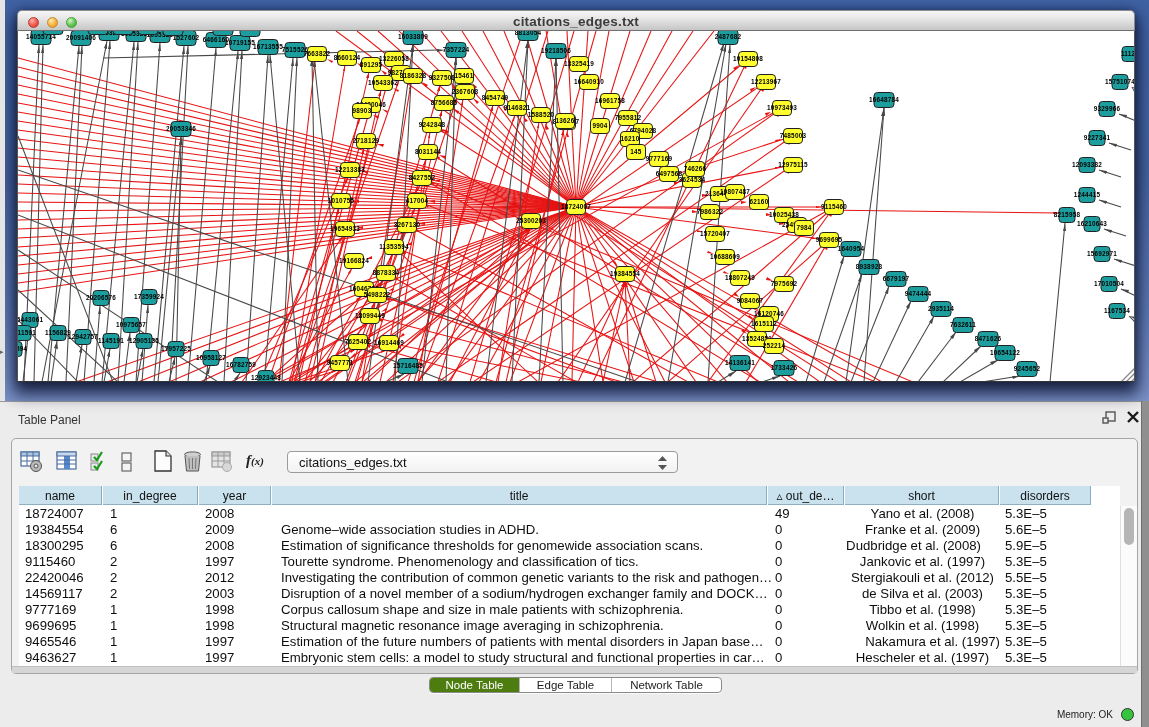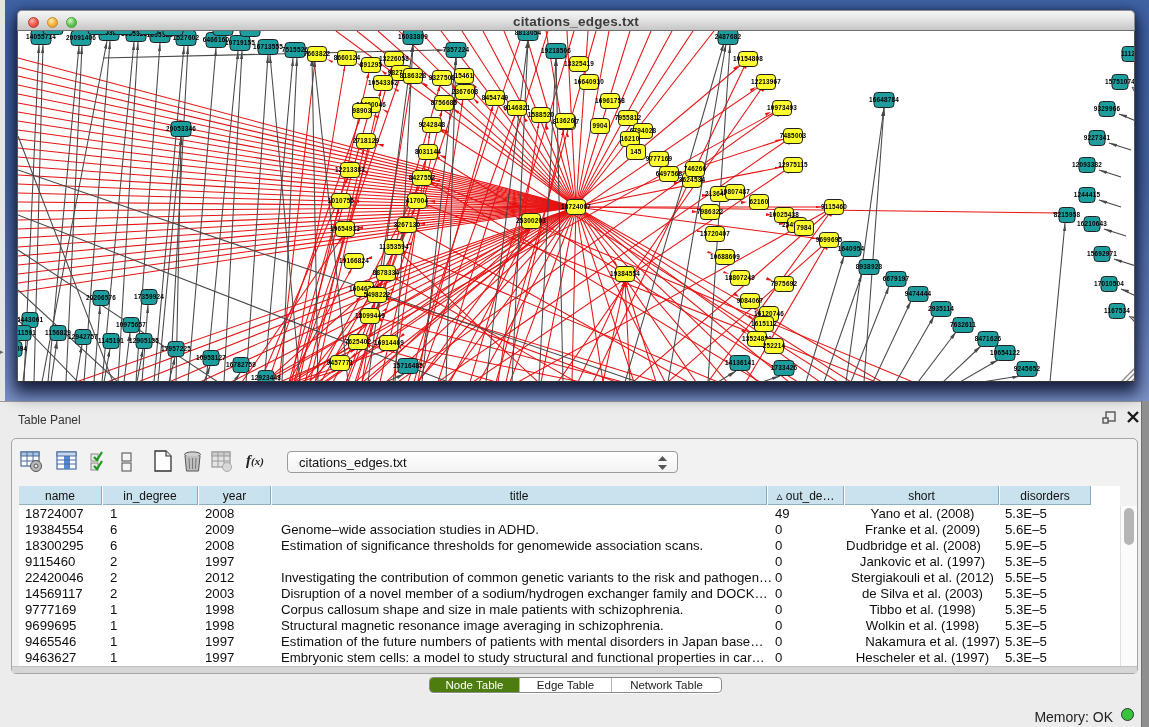--- a/index.html
+++ b/index.html
@@ -31,21 +31,21 @@
 .trow span{position:absolute;white-space:nowrap;overflow:hidden}
 #dropdown{position:absolute;left:287px;top:451px;width:391px;height:22px;background:
  linear-gradient(180deg,#ffffff,#f2f2f2);border:1px solid #9b9b9b;border-radius:4px;
  font-size:13px;color:#111;padding:2.5px 0 0 11px}
 #tabs{position:absolute;left:429px;top:677px;height:16px;border:1px solid #8a8a8a;
  border-radius:4px;background:#fff;font-size:11.5px;z-index:6;
  box-shadow:0 1px 0 rgba(255,255,255,.8)}
 .tab{float:left;height:14px;padding-top:0px;text-align:center;color:#222;line-height:14px}
 #gstrip{position:absolute;left:12px;top:666px;width:1125px;height:7px;background:#d6d6d6;
  border-top:1px solid #c0c0c0}
-#memory{position:absolute;right:36px;top:709px;font-size:14px;color:#222}
+#memory{position:absolute;right:36px;top:709px;font-size:10px;color:#222}
 #memdot{position:absolute;left:1121px;top:708px;width:13px;height:13px;border-radius:50%;
  background:#35c43c;border:1.5px solid #333}
 .icon{position:absolute;top:8px}
 </style></head><body>
 <div id="desktop"></div>
 <div id="leftstrip">
     <div style="position:absolute;left:0;top:348px;width:5px;height:9px;color:#666;font-size:7px">▸</div>
   </div>
 <div id="win">
   <div id="canvas">
@@ -856,20 +856,21 @@
     <span style="left:205px">2008</span>
     <span style="left:281px">Estimation of significance thresholds for genomewide association scans.</span>
     <span style="left:775px">0</span>
     <span style="left:826px;width:155px;text-align:right">Dudbridge et al. (2008)</span>
     <span style="left:1005px">5.9E–5</span>
   </div>
 <div class="trow" style="top:554px">
     <span style="left:25px">9115460</span>
     <span style="left:110px">2</span>
     <span style="left:205px">1997</span>
+    <span style="left:281px">Tourette syndrome. Phenomenology and classification of tics.</span>
     <span style="left:775px">0</span>
     <span style="left:845px;width:155px;text-align:center">Jankovic et al. (1997)</span>
     <span style="left:1005px">5.3E–5</span>
   </div>
 <div class="trow" style="top:570px">
     <span style="left:25px">22420046</span>
     <span style="left:110px">2</span>
     <span style="left:205px">2012</span>
     <span style="left:281px">Investigating the contribution of common genetic variants to the risk and pathogen…</span>
     <span style="left:775px">0</span>

